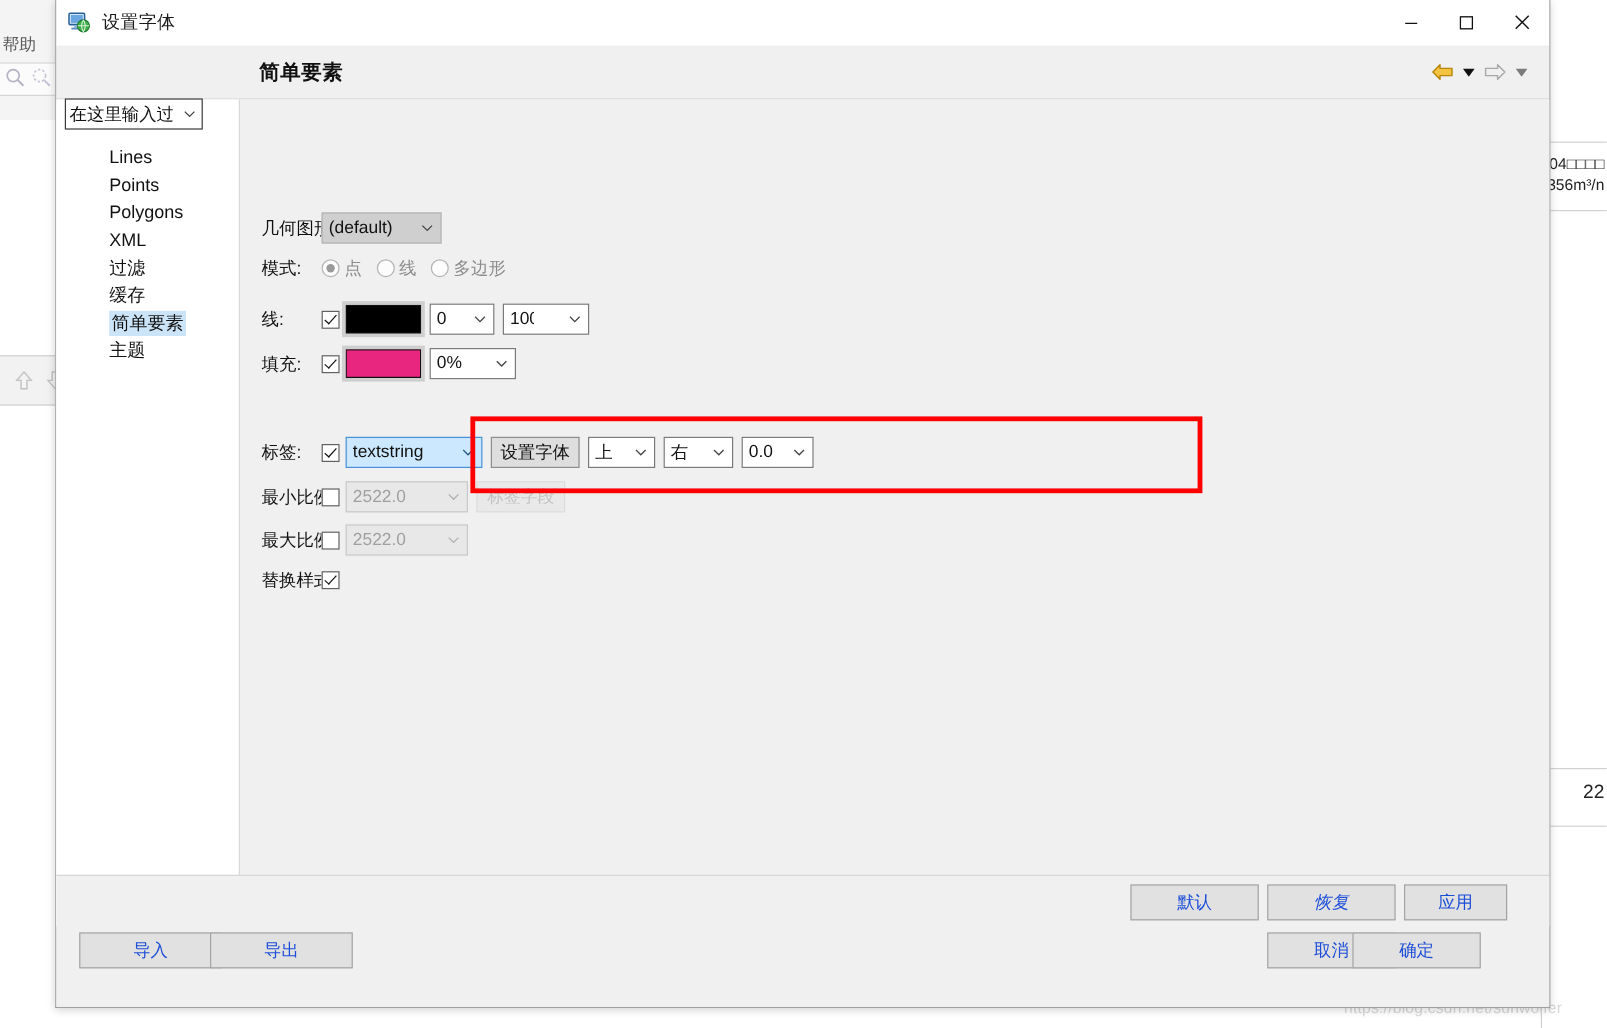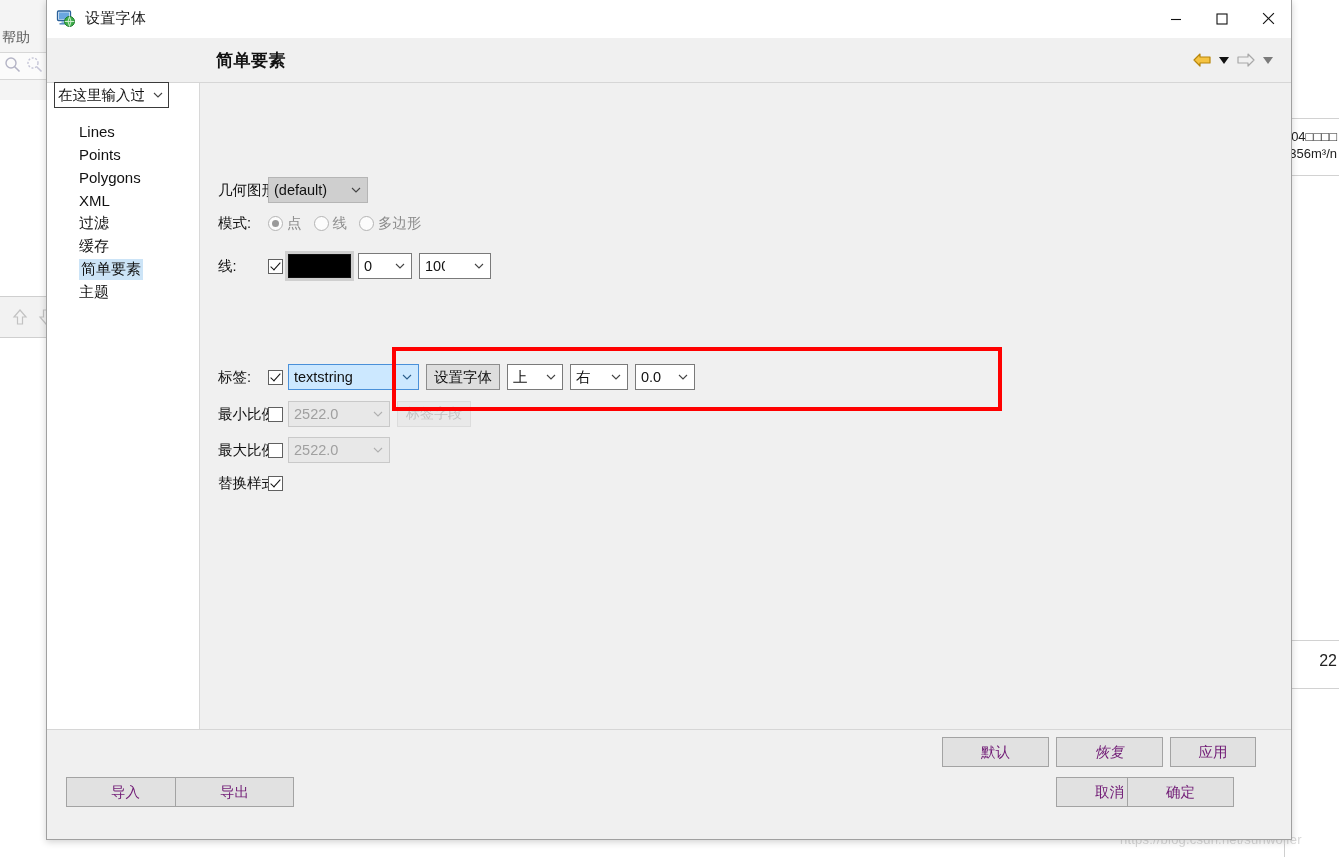--- a/index.html
+++ b/index.html
@@ -203,21 +203,21 @@
     max-width: 88px;
     overflow: hidden;
   }
   .filter-combo .car {
     margin-left: auto;
     padding-right: 5px;
     display:flex; align-items:center;
   }
   .tree {
     margin-top: 32px;
-    padding-left: 4px;
+    padding-left: 16px;
   }
   .tree-item {
     height: 23px;
     display: flex;
     align-items: center;
     padding-left: 28px;
     font-size: 15px;
     color: #111;
     cursor: default;
   }
@@ -395,21 +395,21 @@
     border-top: 1px solid #d6d6d6;
     box-sizing: border-box;
   }
   .fbtn {
     position: absolute;
     height: 30px;
     background: #e1e1e1;
     border: 1px solid #a3a3a3;
     box-sizing: border-box;
     font-size: 14.5px;
-    color: #701a75;
+    color: #1d4ed8;
     display: flex;
     align-items: center;
     justify-content: center;
     cursor: default;
   }
 </style>
 </head>
 <body>
 
 <div id="backdrop">
@@ -601,26 +601,39 @@
         <div class="combo" style="width:72px;gap:25px;">
           <span class="val">100%</span>
           <span class="car">
             <svg viewBox="0 0 10 6" width="10" height="6">
                 <path d="M1 1 L5 5 L9 1" fill="none" stroke="#444" stroke-width="1.1"></path>
               </svg>
           </span>
         </div>
       </div>
 
+      <div class="frow" style="top:207px;">
+        <span class="flabel">填充:</span>
+        <span class="cb checked"></span>
+        <span class="swatch" id="fill-swatch" style="background: rgb(232, 38, 127);"></span>
+        <div class="combo" style="width:72px;">
+          <span class="val">0%</span>
+          <span class="car">
+            <svg viewBox="0 0 10 6" width="10" height="6">
+                <path d="M1 1 L5 5 L9 1" fill="none" stroke="#444" stroke-width="1.1"></path>
+              </svg>
+          </span>
+        </div>
+      </div>
 
 
       <div class="frow" style="top:281px;">
         <span class="flabel">标签:</span>
         <span class="cb checked"></span>
-        <div class="combo hl" style="width:131px;">
+        <div class="combo hl" style="width:114px;">
           <span class="val">textstring</span>
           <span class="car">
             <svg viewBox="0 0 10 6" width="10" height="6">
                 <path d="M1 1 L5 5 L9 1" fill="none" stroke="#2a5d8a" stroke-width="1.1"></path>
               </svg>
           </span>
         </div>
         <div class="btn-grey">设置字体</div>
         <div class="combo" style="width:56px;">
           <span class="val">上</span>

